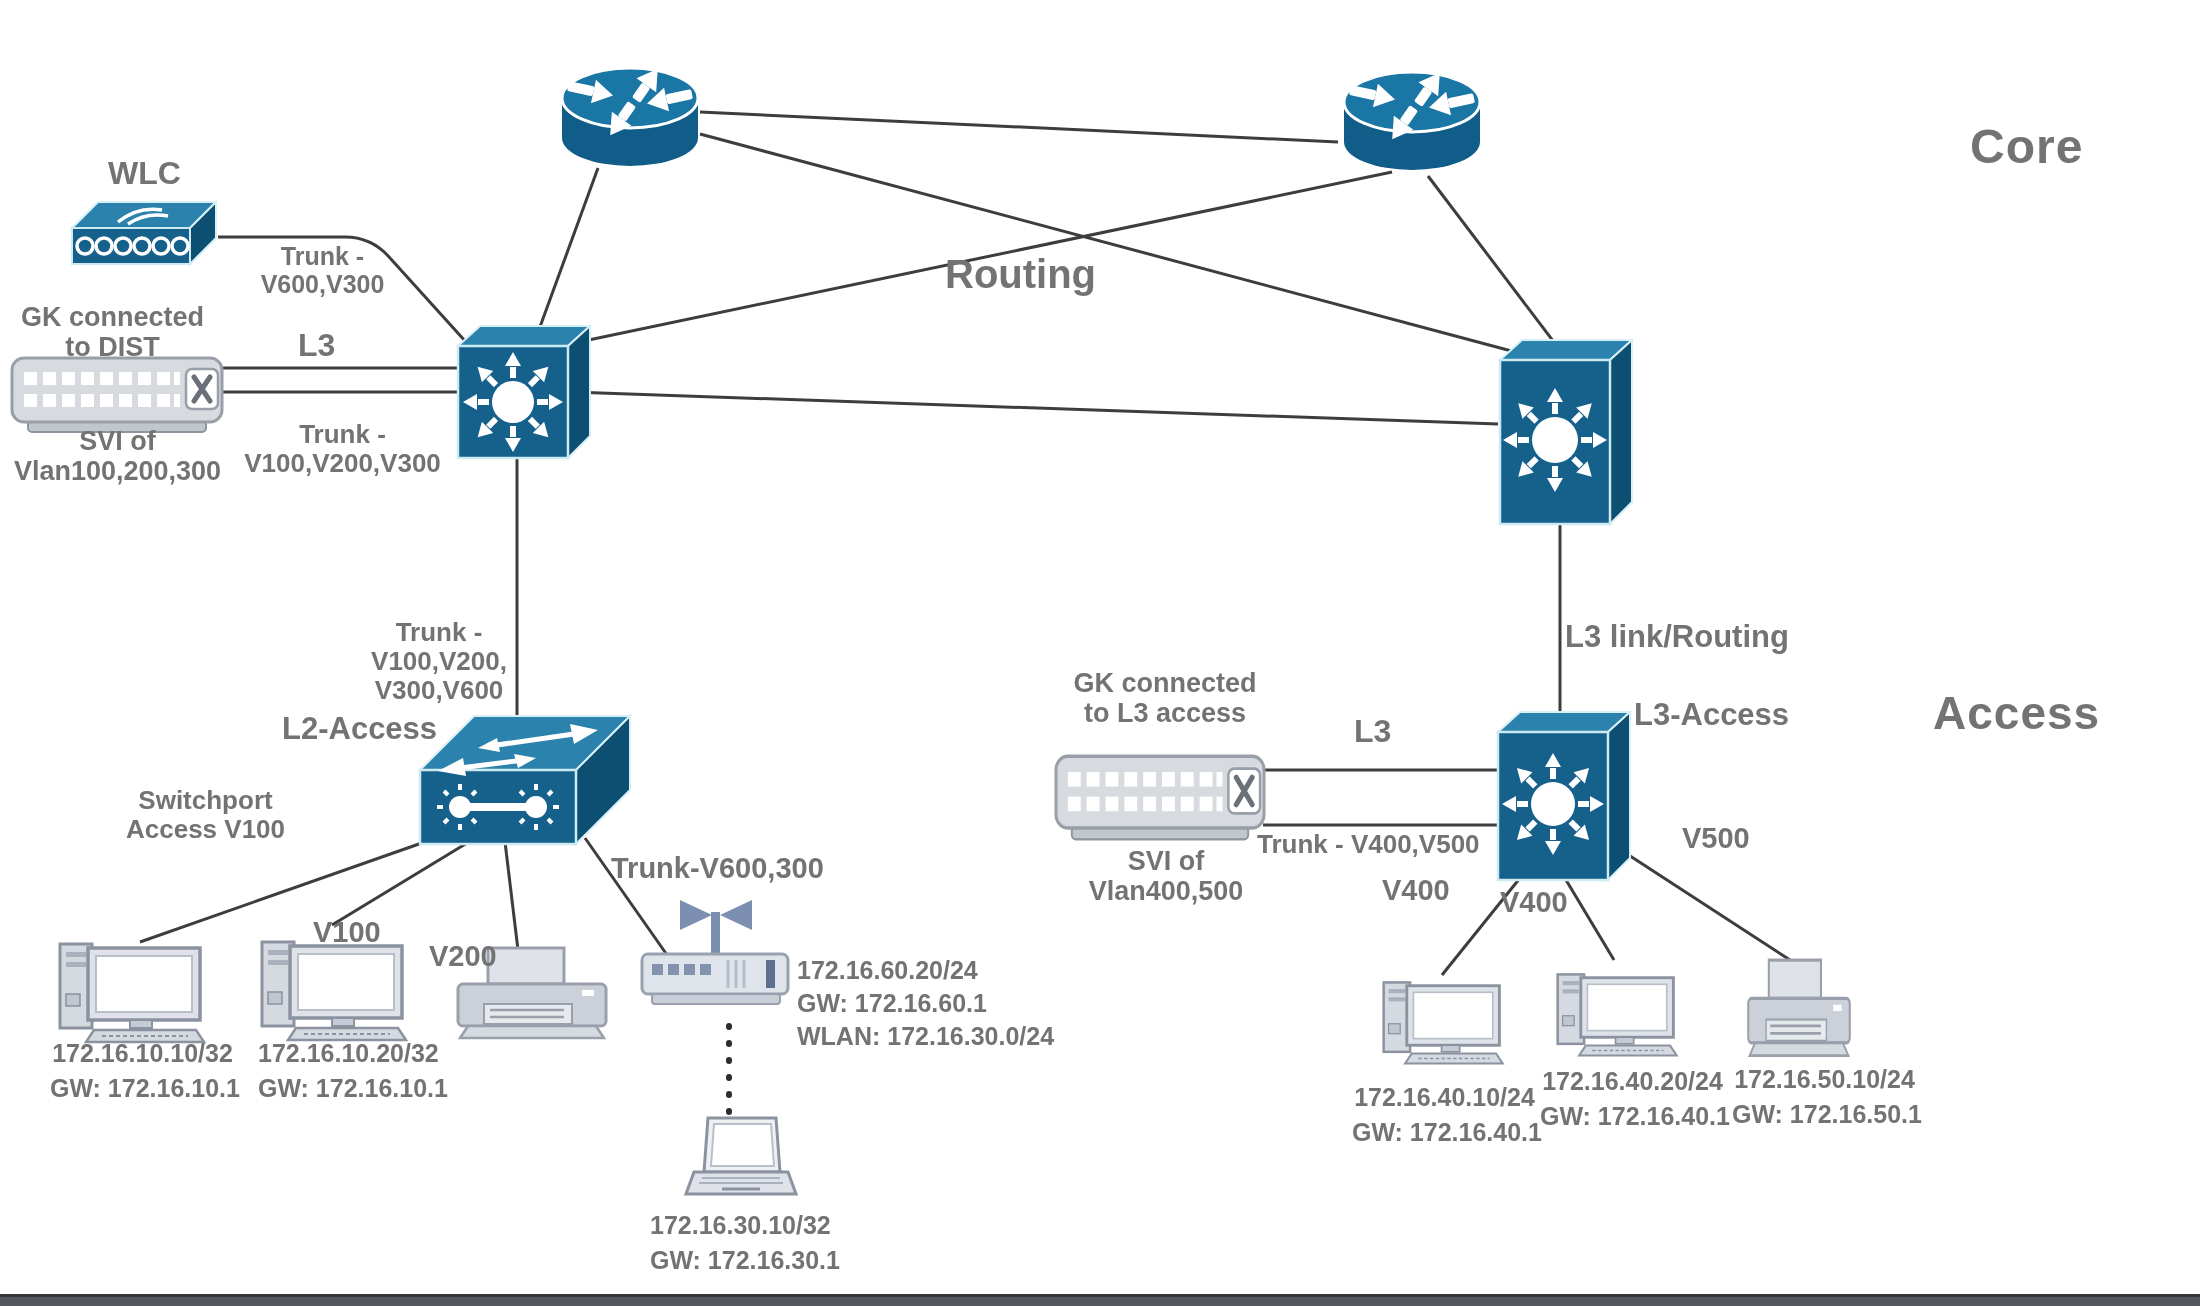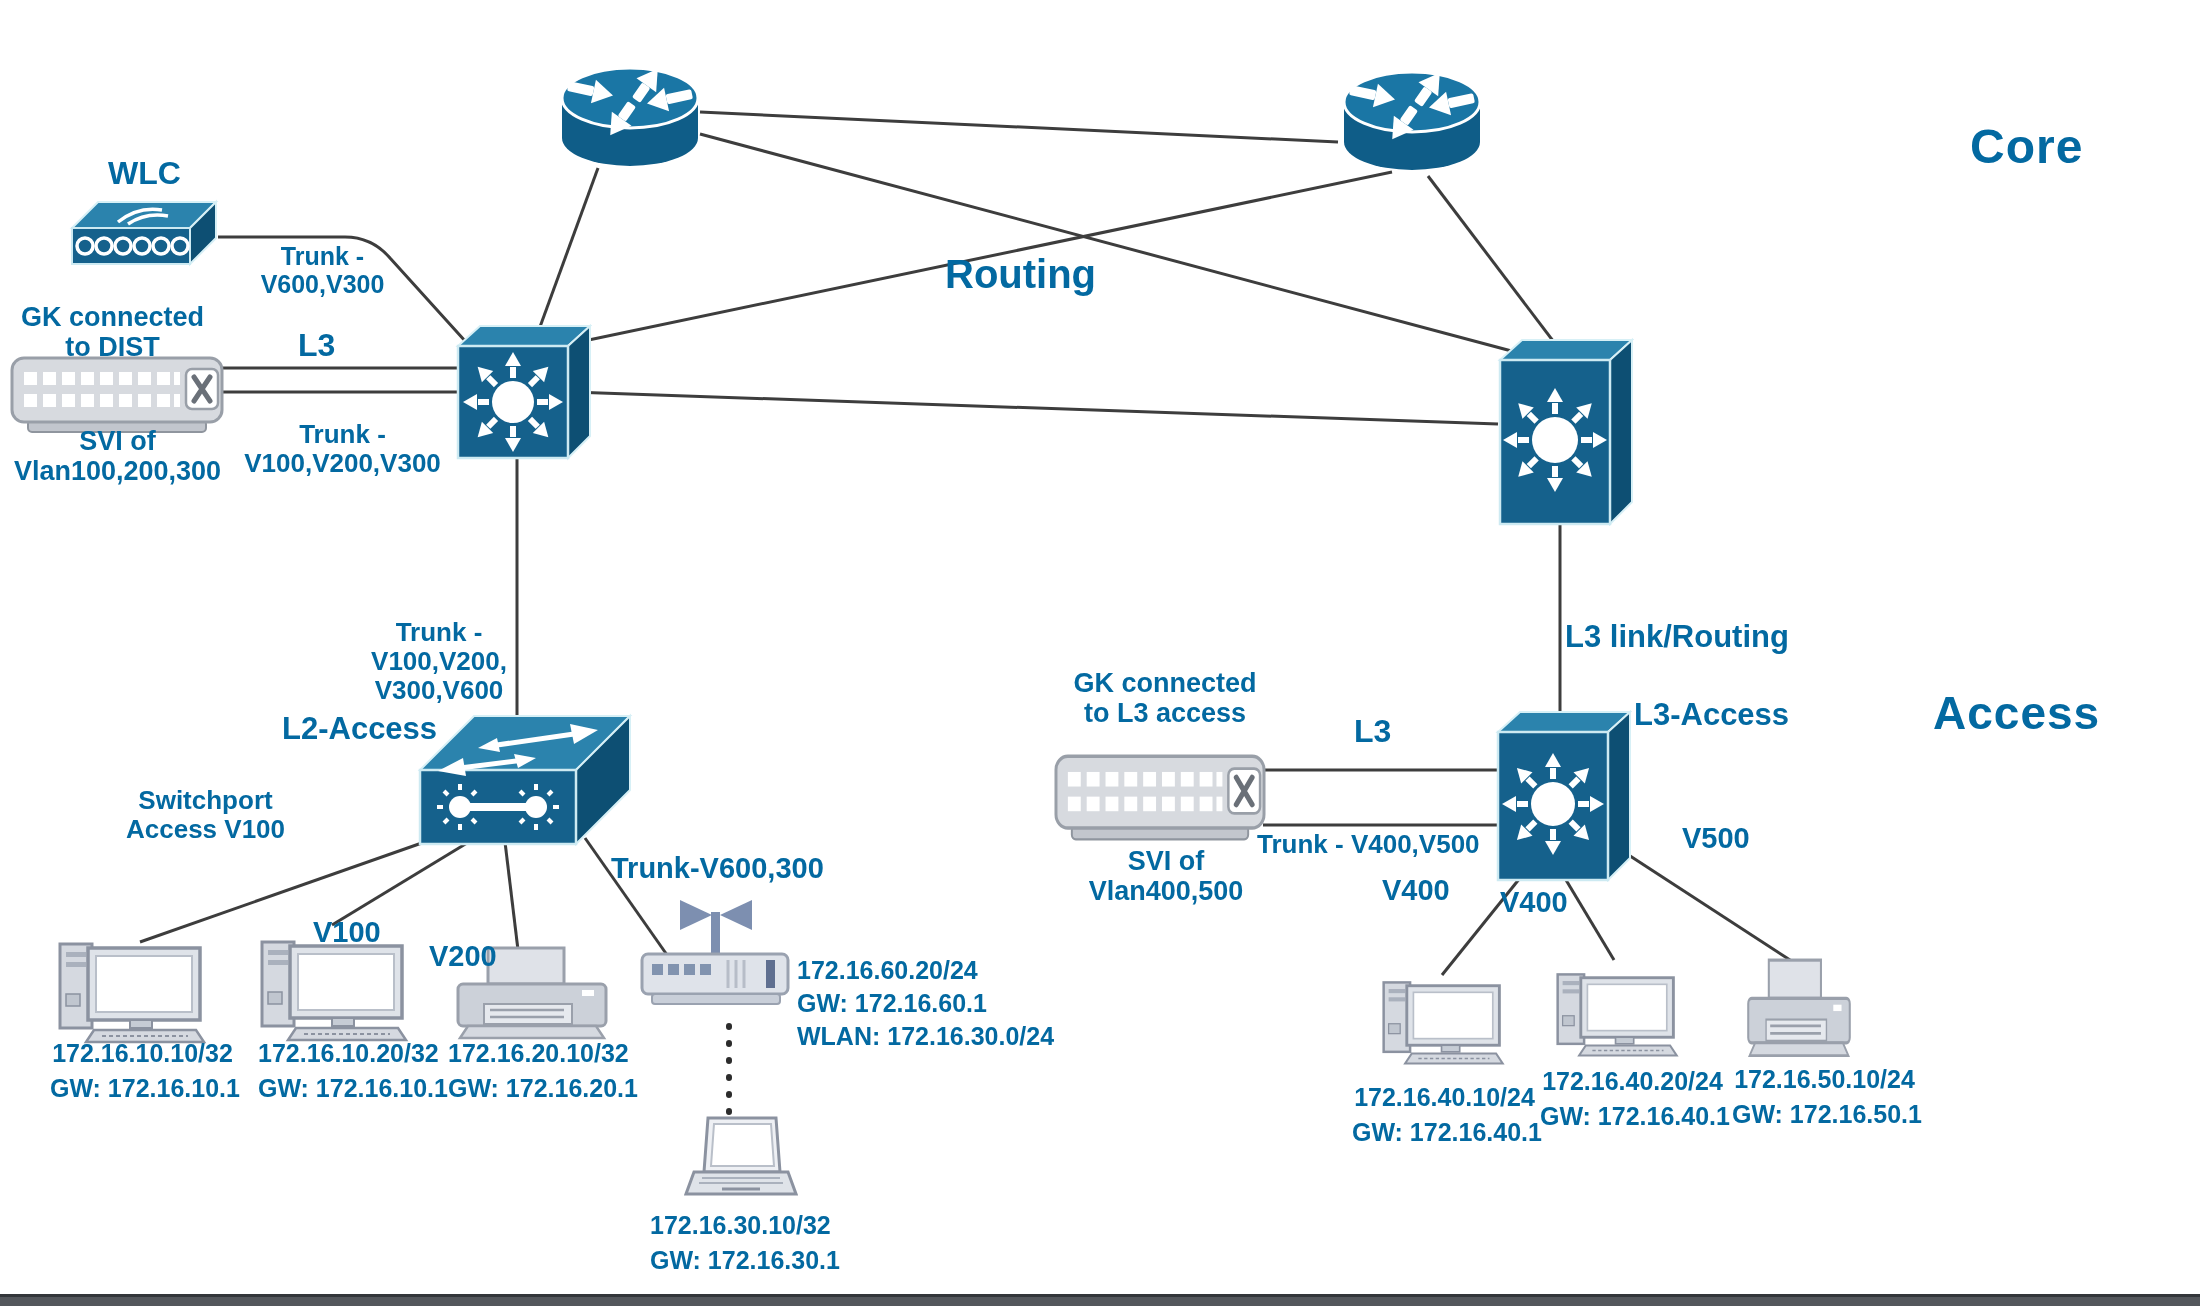--- a/index.html
+++ b/index.html
@@ -7,21 +7,21 @@
     position:relative;
     width:2200px;height:1306px;
     background:#ffffff;
     font-family:"Liberation Sans", sans-serif;
     overflow:hidden;
   }
   .wires{position:absolute;left:0;top:0;z-index:1;}
   .icon{position:absolute;z-index:2;}
   .lbl{
     position:absolute;z-index:3;
-    font-weight:bold;color:#0369a1;
+    font-weight:bold;color:#737373;
     white-space:nowrap;line-height:1.12;
   }
   .lbl.center{text-align:center;}
   .lbl span{display:block;}
   .layer{font-size:48px;font-weight:800;letter-spacing:1px;}
   .bottom-bar{
     position:absolute;left:0;top:1294px;width:2200px;height:12px;
     background:#54575c;border-top:3px solid #33363a;z-index:4;
   }
 </style>
@@ -488,24 +488,20 @@
   <div class="lbl center" style="left:50px;top:1036px;width:185px;font-size:25px;line-height:35px;">
     <span>172.16.10.10/32</span>
     <span>GW: 172.16.10.1</span>
   </div>
 
   <div class="lbl center" style="left:258px;top:1036px;width:180px;font-size:25px;line-height:35px;">
     <span>172.16.10.20/32</span>
     <span>GW: 172.16.10.1</span>
   </div>
 
-  <div class="lbl center" style="left:448px;top:1036px;width:180px;font-size:25px;line-height:35px;">
-    <span>172.16.20.10/32</span>
-    <span>GW: 172.16.20.1</span>
-  </div>
 
   <div class="lbl center" style="left:650px;top:1208px;width:180px;font-size:25px;line-height:35px;">
     <span>172.16.30.10/32</span>
     <span>GW: 172.16.30.1</span>
   </div>
 
   <div class="lbl" style="left:1565px;top:620px;font-size:31px;">L3 link/Routing</div>
 
   <div class="lbl center" style="left:1065px;top:668px;width:200px;font-size:27px;">
     <span>GK connected</span>

